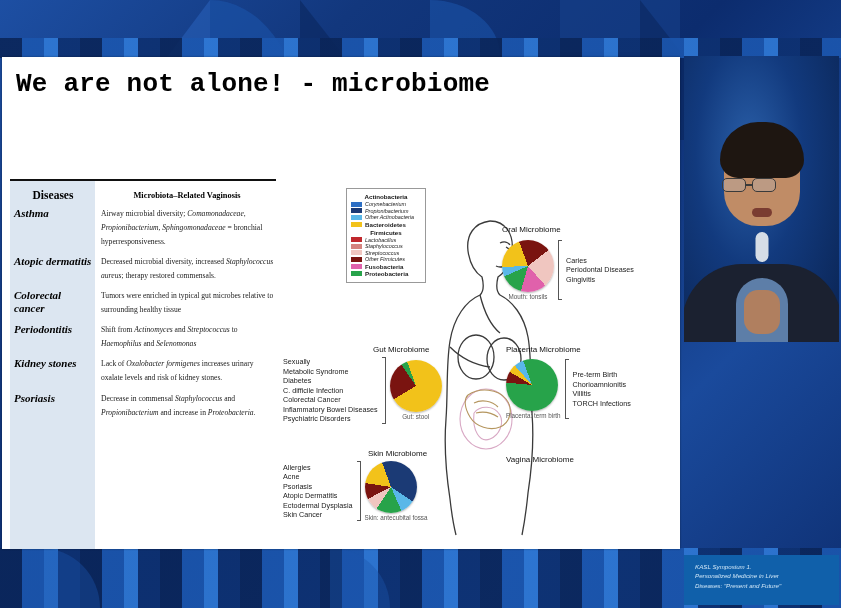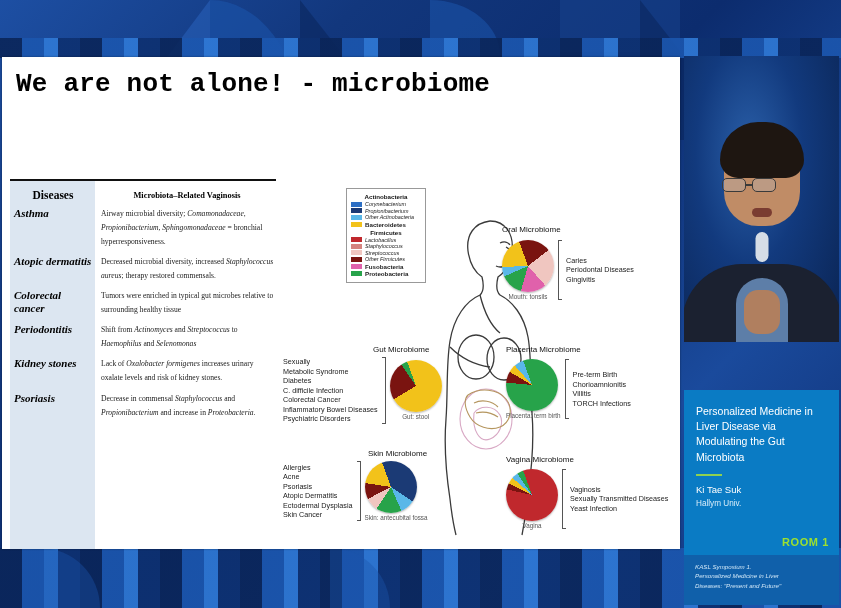--- a/index.html
+++ b/index.html
@@ -446,56 +446,37 @@
             <div>Pre-term  Birth</div>
             <div>Chorioamnionitis</div>
             <div>Villitis</div>
             <div>TORCH Infections</div>
           </div>
       </div>
     </div>
 
     <div class="mb" style="left:504px;top:398px;">
       <div class="mb-title">Vagina Microbiome</div>
-      <div class="row" style="margin-top:5px;">
-        <div>
-          <div class="pie" style="background: conic-gradient(from -20deg, rgb(192, 40, 45) 0deg, rgb(192, 40, 45) 302.4deg, rgb(122, 20, 16) 302.4deg, rgb(122, 20, 16) 316.8deg, rgb(242, 194, 26) 316.8deg, rgb(242, 194, 26) 331.2deg, rgb(89, 183, 232) 331.2deg, rgb(89, 183, 232) 345.6deg, rgb(39, 163, 74) 345.6deg, rgb(39, 163, 74) 360deg);"></div>
-          <div class="mb-caption">Vagina</div>
-        </div>
-        <div class="bracket"></div>
-        <div class="mb-list">
-            <div>Vaginosis</div>
-            <div>Sexually Transmitted Diseases</div>
-            <div>Yeast Infection</div>
-          </div>
-      </div>
     </div>
 
   </div>
 
   <div class="video">
     <div class="v-body"></div>
     <div class="v-shirt"></div>
     <div class="v-neck"></div>
     <div class="v-head"></div>
     <div class="v-hair"></div>
     <div class="v-glass l"></div>
     <div class="v-glass r"></div>
     <div class="v-gbridge"></div>
     <div class="v-mouth"></div>
     <div class="v-mic"></div>
   </div>
 
-  <div class="infocard">
-    <div class="ic-title">Personalized Medicine in Liver Disease via Modulating the Gut Microbiota</div>
-    <div class="ic-rule"></div>
-    <div class="ic-speaker">Ki Tae Suk</div>
-    <div class="ic-affil">Hallym Univ.</div>
-    <div class="ic-room">ROOM 1</div>
-  </div>
 
   <div class="footcard" id="footcard">
       <div class="fc-line">KASL Symposium 1.</div>
       <div class="fc-line">Personalized Medicine in Liver</div>
       <div class="fc-line">Diseases: "Present and Future"</div>
     </div>
 
 </div>
 
 </body></html>

